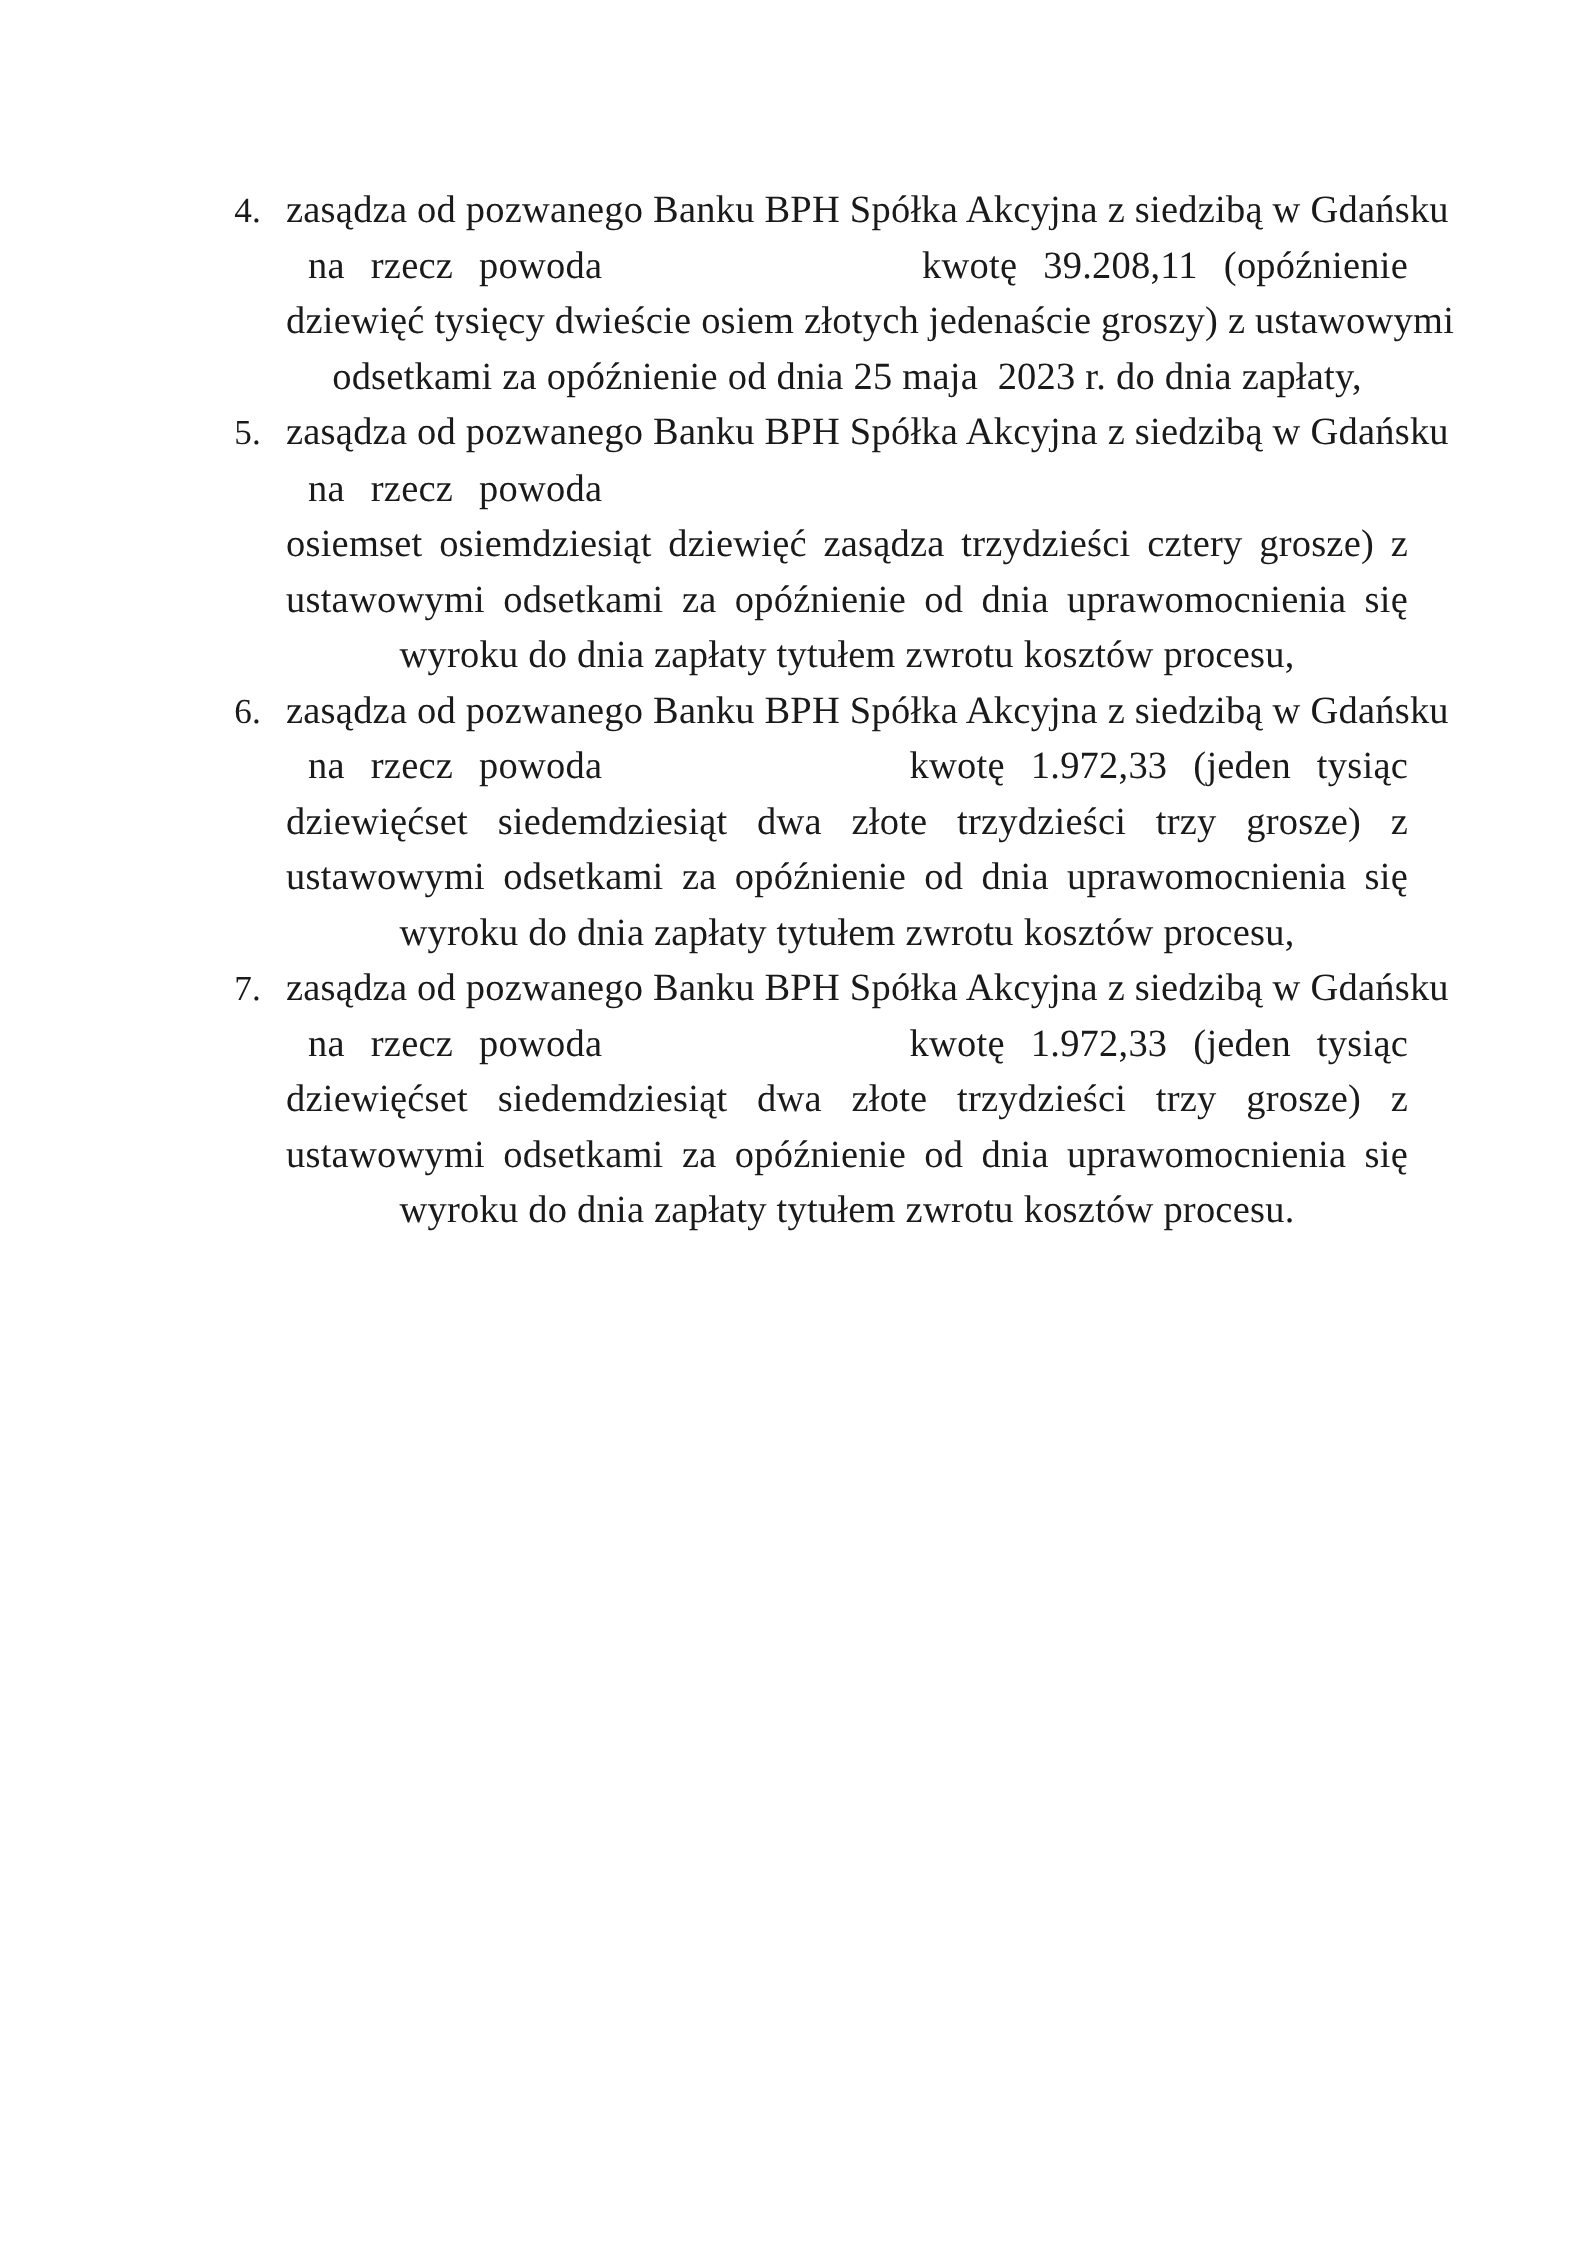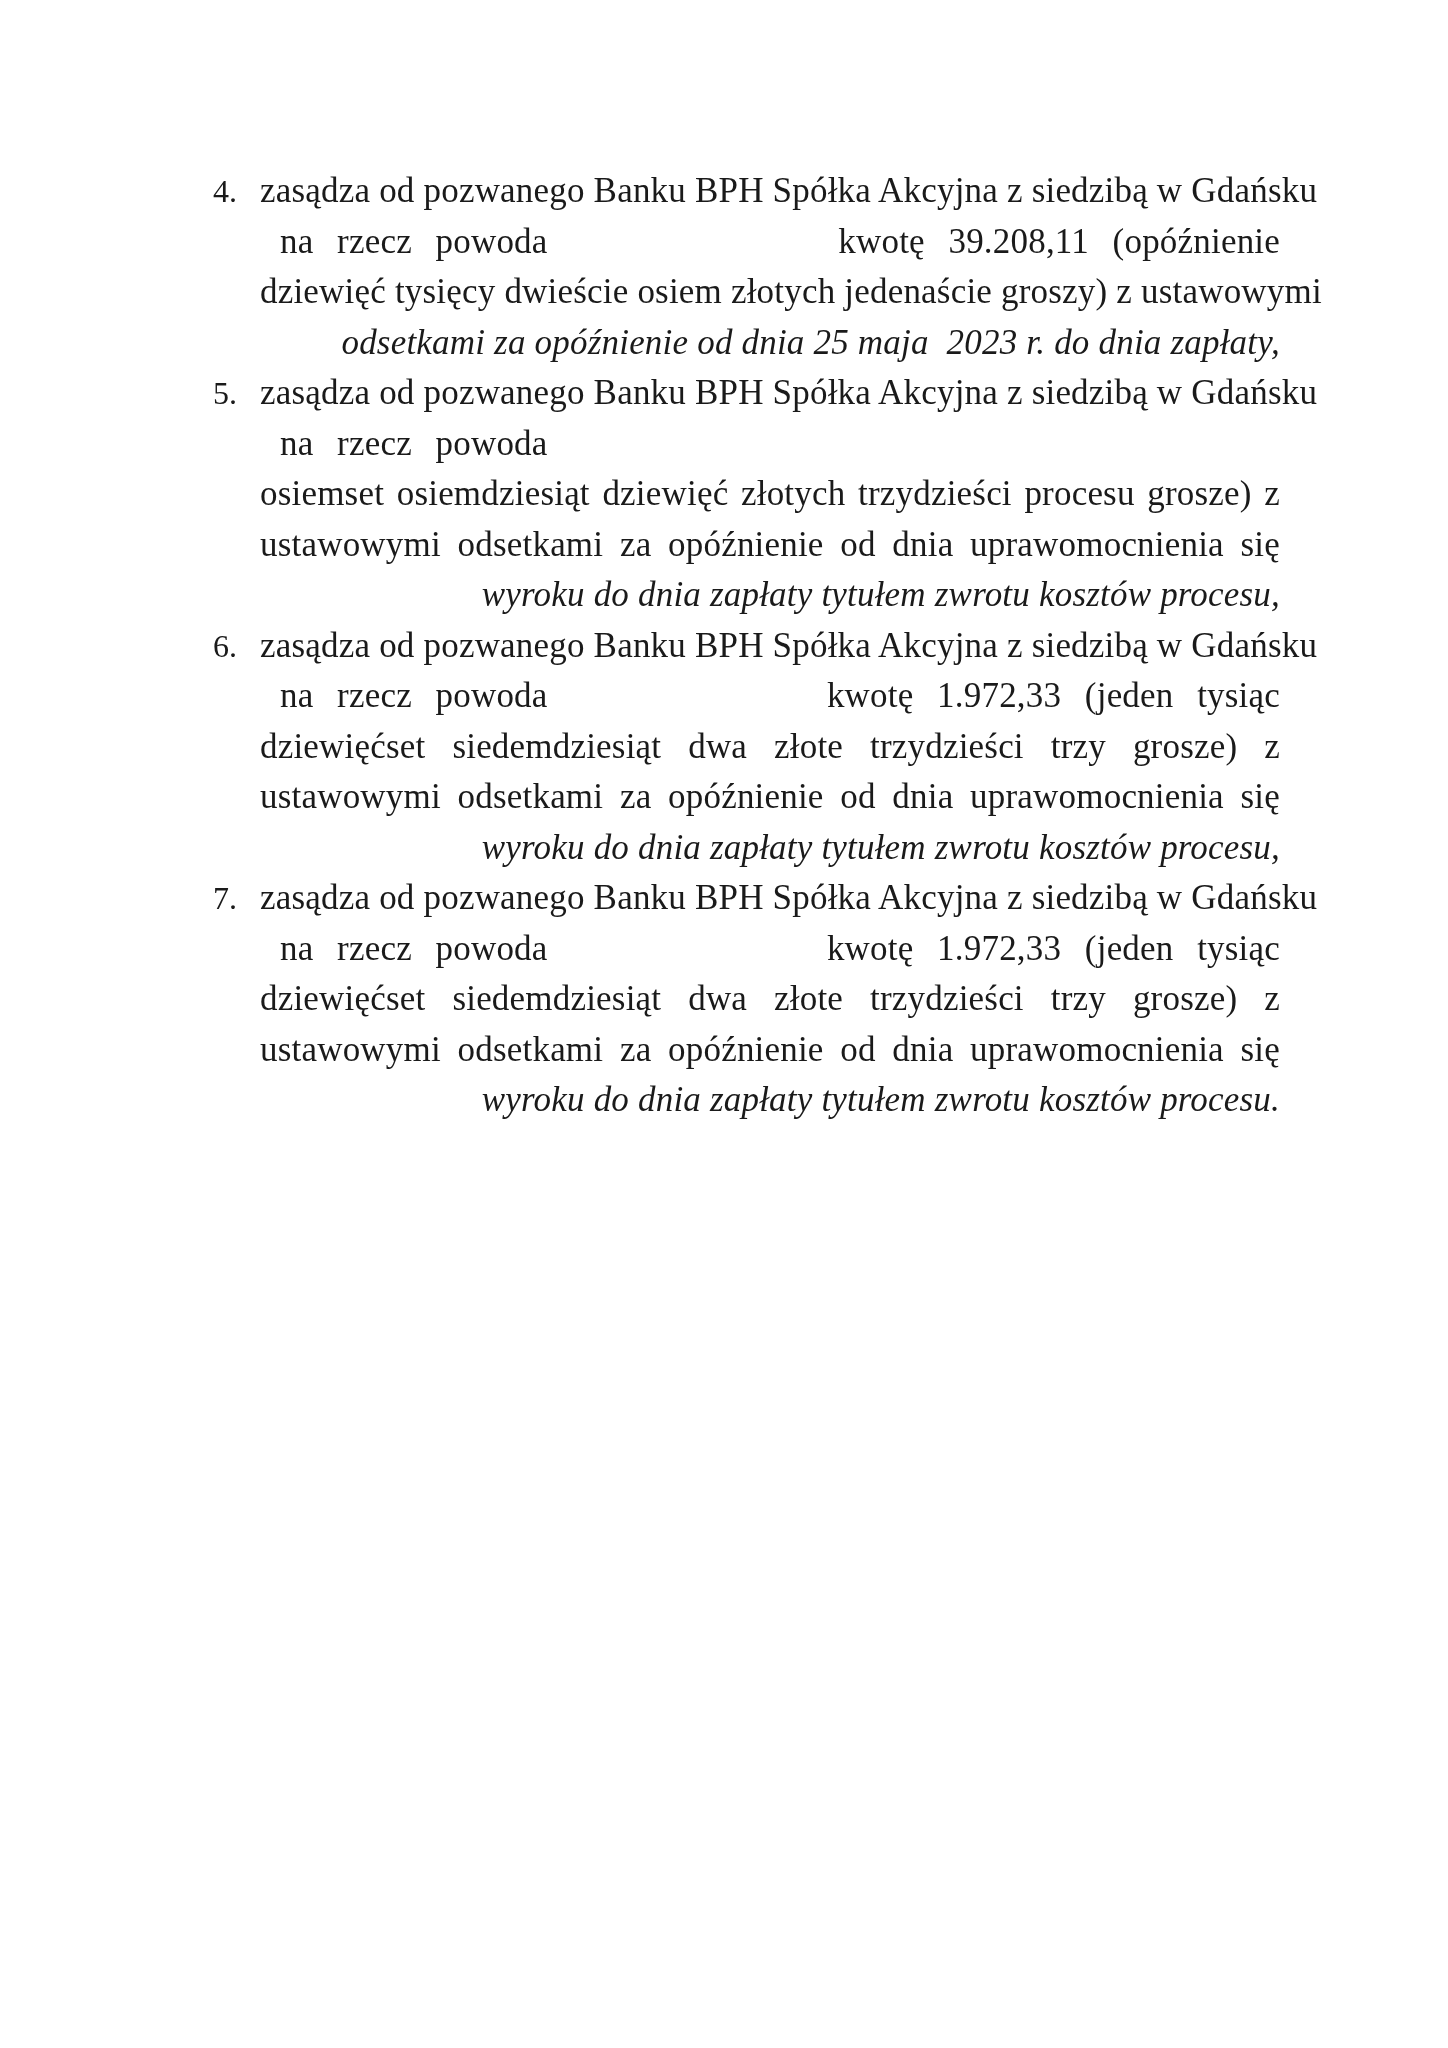--- a/index.html
+++ b/index.html
@@ -44,23 +44,22 @@
     font-size: 35px;
     line-height: 50.5px;
     letter-spacing: 0.2px;
   }
   .just {
     text-align: justify;
     text-align-last: justify;
     white-space: nowrap;
   }
   .plain {
-    text-align: right;
+    text-align: center;
     white-space: pre-wrap;
-    font-style: italic;
   }
   .split {
     display: flex;
     justify-content: space-between;
     white-space: nowrap;
   }
   .split .seg {
     word-spacing: 0.42em;
     white-space: pre;
     margin-left: 20px;
@@ -91,21 +90,21 @@
     </section>
 
     <section class="item">
       <div class="num">5.</div>
       <div class="lines">
         <div class="ln just">zasądza od pozwanego Banku BPH Spółka Akcyjna z siedzibą w Gdańsku</div>
         <div class="ln split">
           <span class="seg">na rzecz powoda</span>
           <span class="gap"></span>
         </div>
-        <div class="ln just">osiemset osiemdziesiąt dziewięć złotych trzydzieści procesu grosze) z</div>
+        <div class="ln just">osiemset osiemdziesiąt dziewięć zasądza trzydzieści cztery grosze) z</div>
         <div class="ln just">ustawowymi odsetkami za opóźnienie od dnia uprawomocnienia się</div>
         <div class="ln plain">wyroku do dnia zapłaty tytułem zwrotu kosztów procesu,</div>
       </div>
     </section>
 
     <section class="item">
       <div class="num">6.</div>
       <div class="lines">
         <div class="ln just">zasądza od pozwanego Banku BPH Spółka Akcyjna z siedzibą w Gdańsku</div>
         <div class="ln split">

